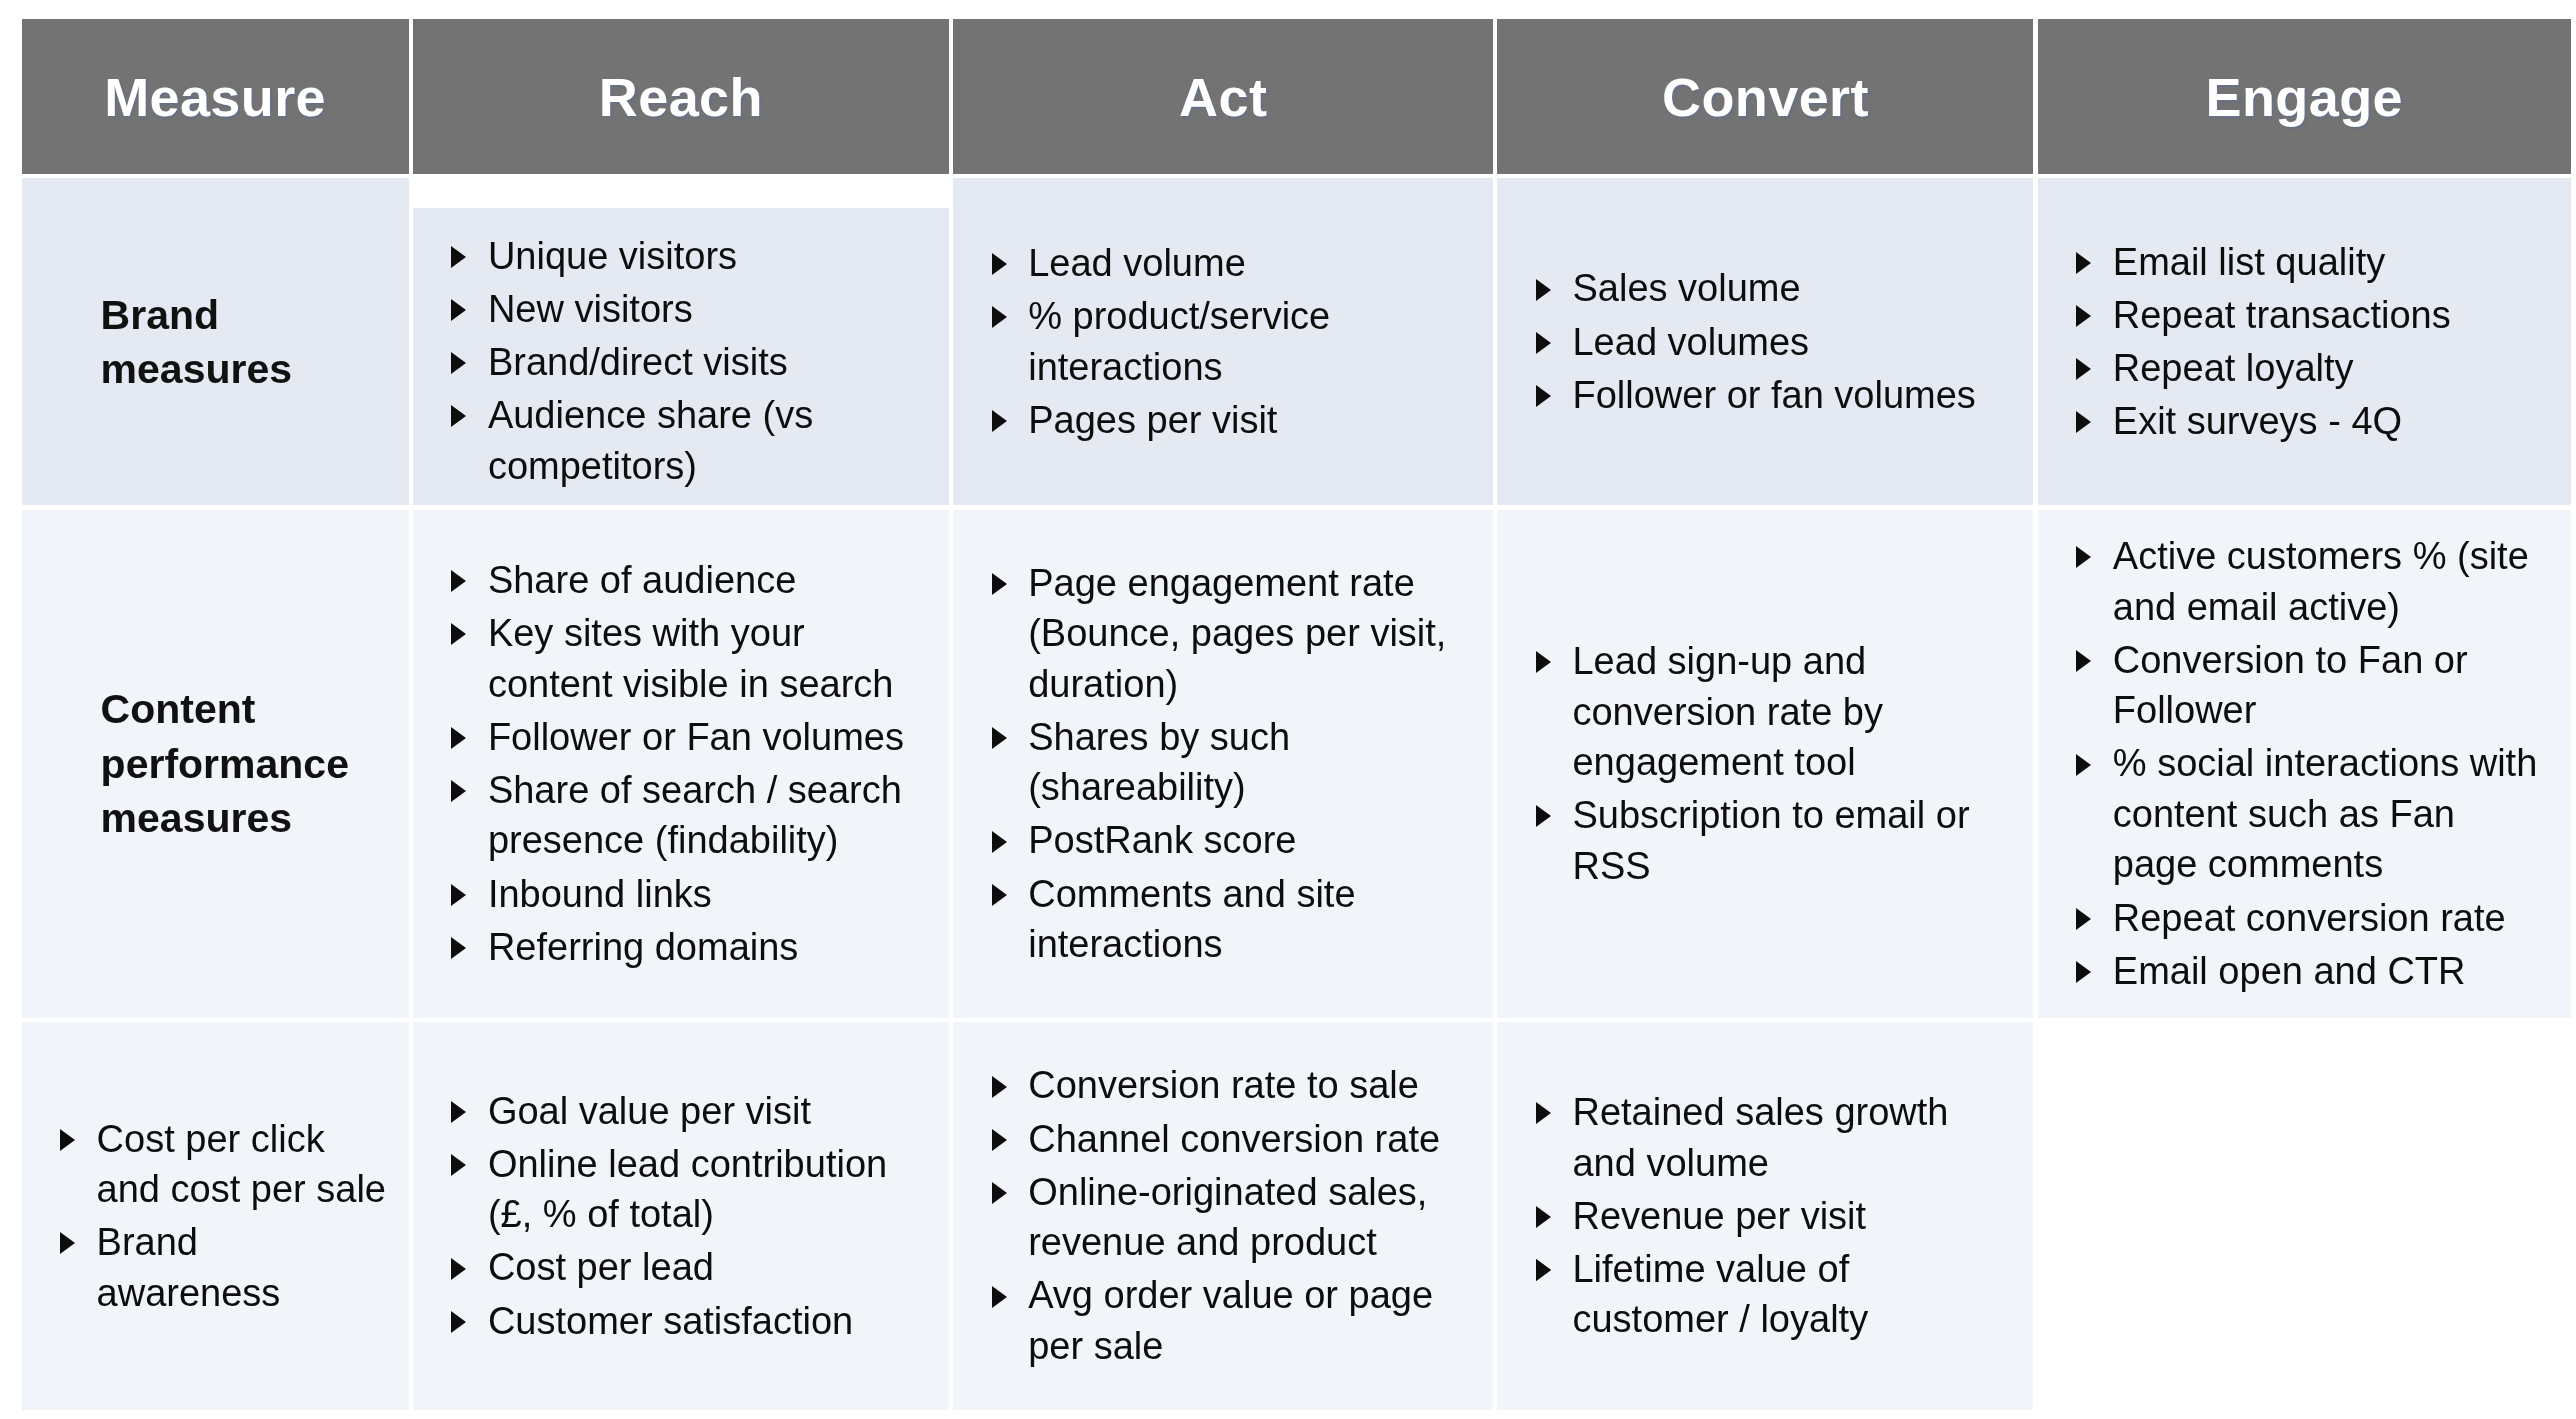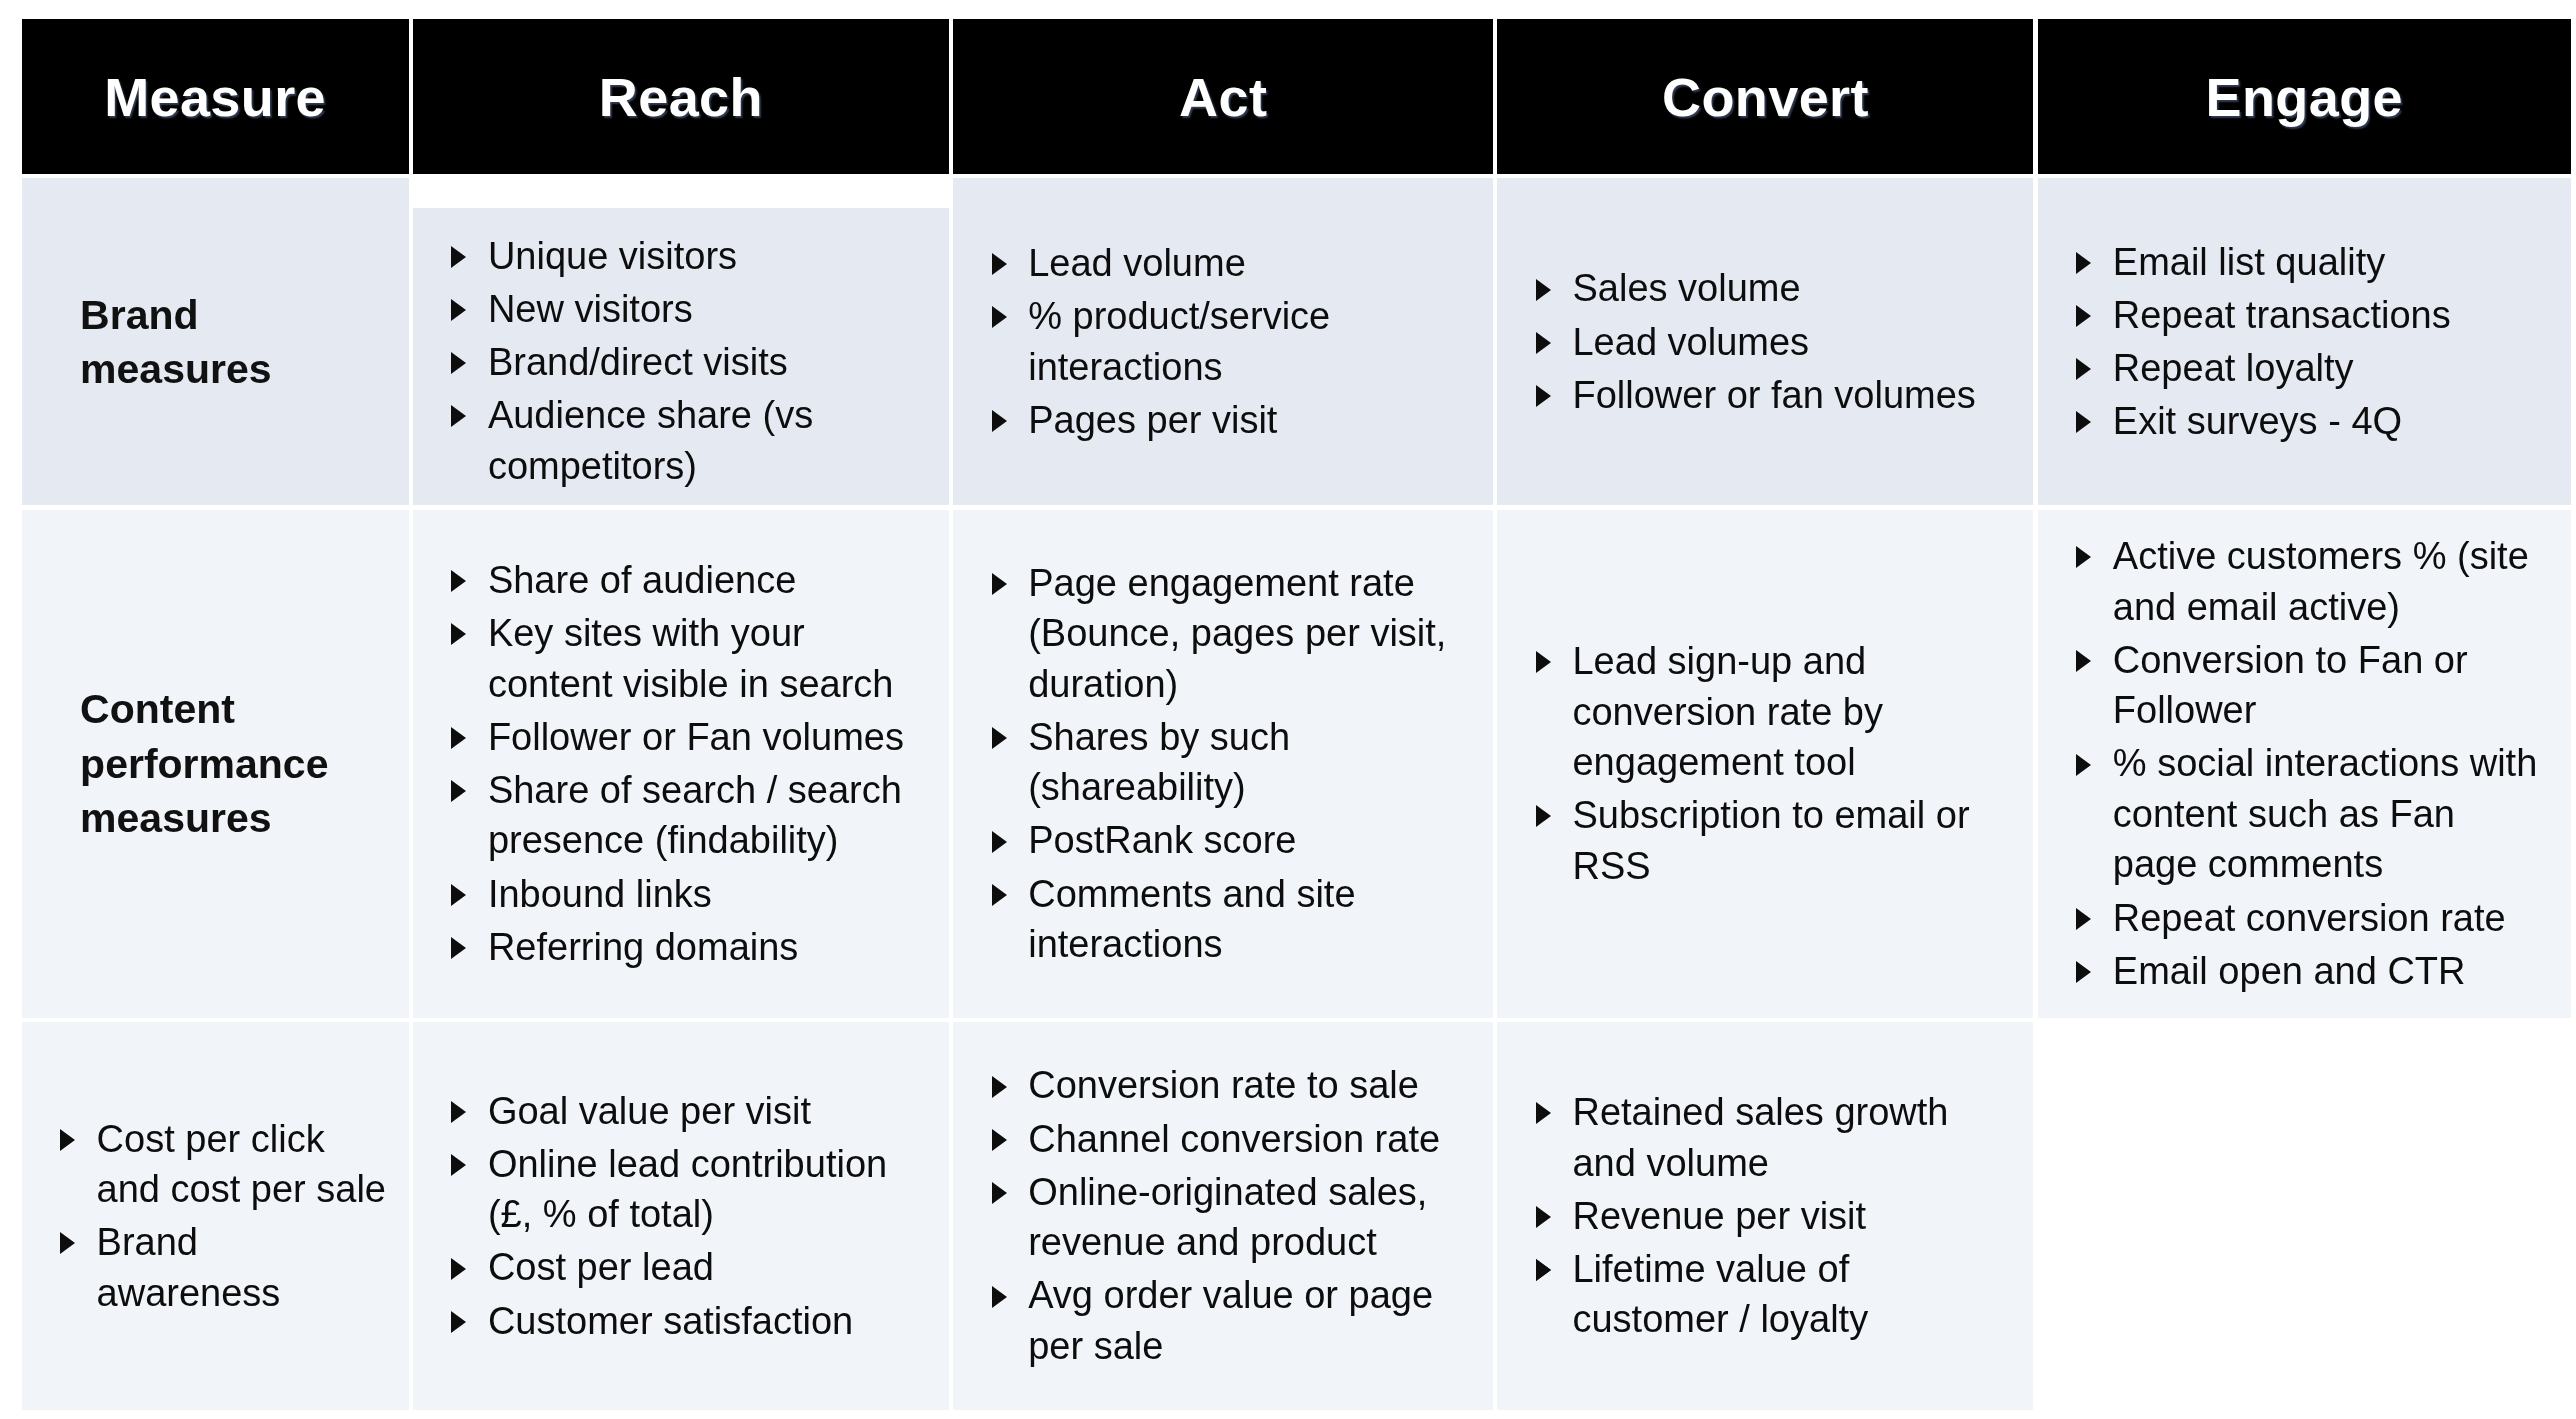--- a/index.html
+++ b/index.html
@@ -25,41 +25,41 @@
     grid-template-columns: 387px 536px 540px 536px 533px;
     grid-template-rows: 155px 327px 508px 388px;
     column-gap: 4.3px;
     row-gap: 4.3px;
     background: #ffffff;
     box-sizing: border-box;
   }
 
   
   .hcell {
-    background: #000000;
+    background: #737373;
     display: flex;
     align-items: center;
     justify-content: center;
     box-sizing: border-box;
   }
   .hcell .htext {
     color: #ffffff;
     font-size: 54px;
     font-weight: bold;
     line-height: 1;
     letter-spacing: 0.4px;
     text-shadow: 1.7px 1.7px 1.7px rgba(90,110,150,0.55);
     white-space: nowrap;
   }
 
   
   .rowlabel {
     display: flex;
     align-items: center;
-    justify-content: center;
+    justify-content: flex-end;
     box-sizing: border-box;
     padding-left: 38px;
     padding-right: 14px;
   }
   .rowlabel .rtext {
     color: #111111;
     font-size: 41px;
     font-weight: bold;
     line-height: 1.32;
     max-width: 294px;

